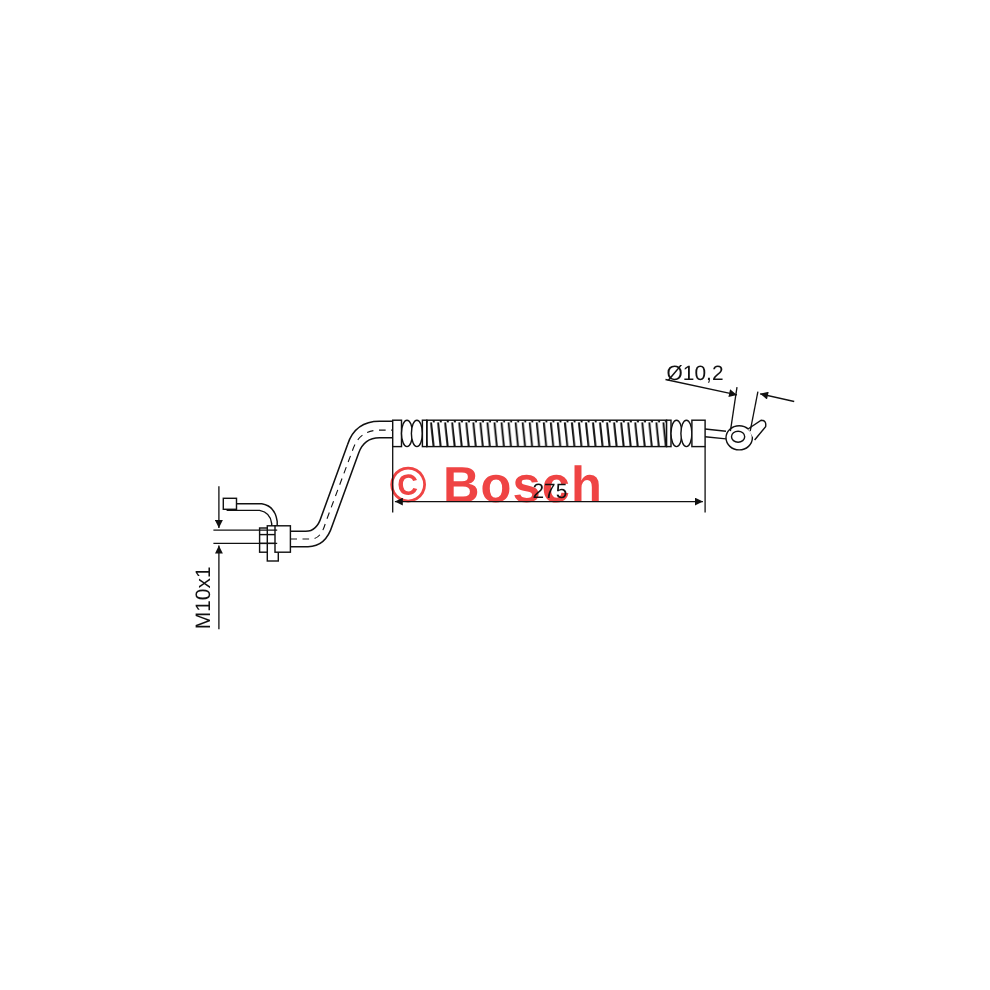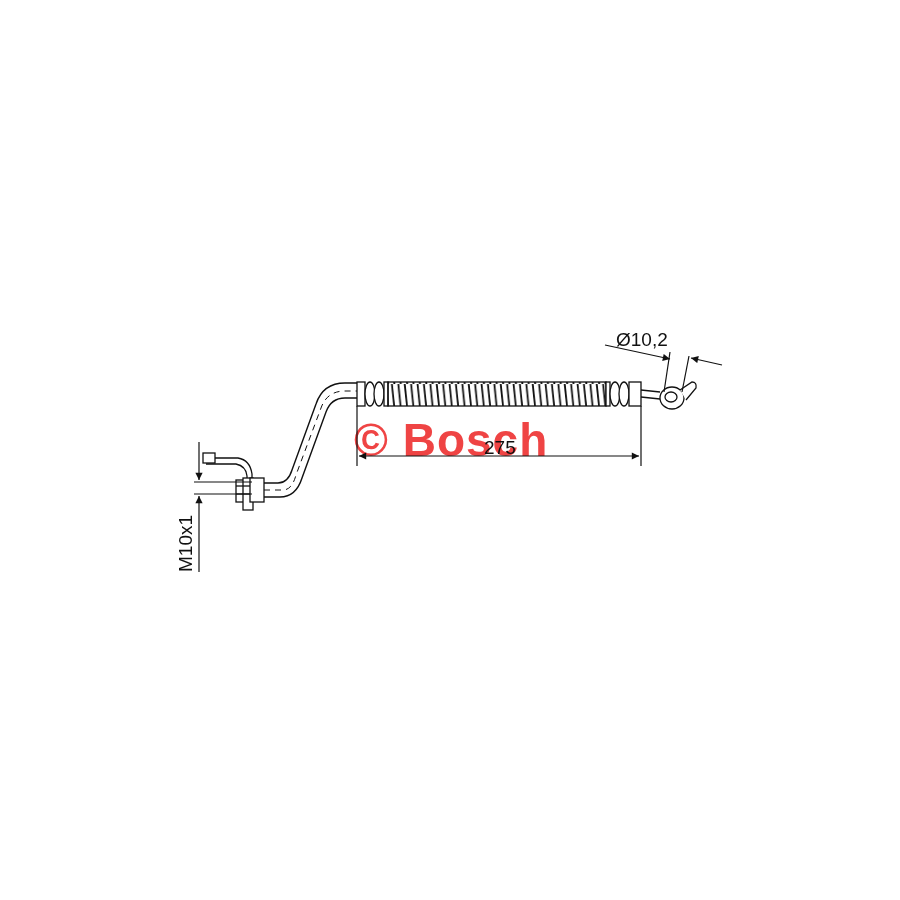--- a/index.html
+++ b/index.html
@@ -1,21 +1,21 @@
 <!DOCTYPE html>
 <html><head>
   <meta charset="utf-8">
   <style>
     html, body { margin: 0; padding: 0; background: #ffffff; }
     body { width: 900px; height: 900px; position: relative; overflow: hidden; font-family: "Liberation Sans", sans-serif; }
     #drawing { position: absolute; left: 0; top: 0; width: 900px; height: 900px; }
     .wm { position: absolute; left: 354px; top: 417px; font-family: "Liberation Sans", sans-serif; font-weight: bold; font-size: 46px; color: #ef4444; letter-spacing: 1px; white-space: nowrap; line-height: 1; }
     .dim { position: absolute; font-family: "Liberation Sans", sans-serif; font-size: 19px; color: #111; line-height: 1; white-space: nowrap; }
     .dim-len { left: 484px; top: 438px; }
-    .dim-dia { left: 606px; top: 330px; margin-left: 10px; }
+    .dim-dia { left: 606px; top: 330px; }
     .dim-thread { left: 176px; top: 572px; transform-origin: 0 0; transform: rotate(-90deg); }
   </style>
 </head>
 <body>
 
 <div class="wm">© Bosch</div>
 
 <svg id="drawing" viewBox="0 0 900 900" xmlns="http://www.w3.org/2000/svg">
   <defs>
     <marker id="arrow" viewBox="0 0 10 10" refX="10" refY="5" markerWidth="9" markerHeight="6" orient="auto-start-reverse">

